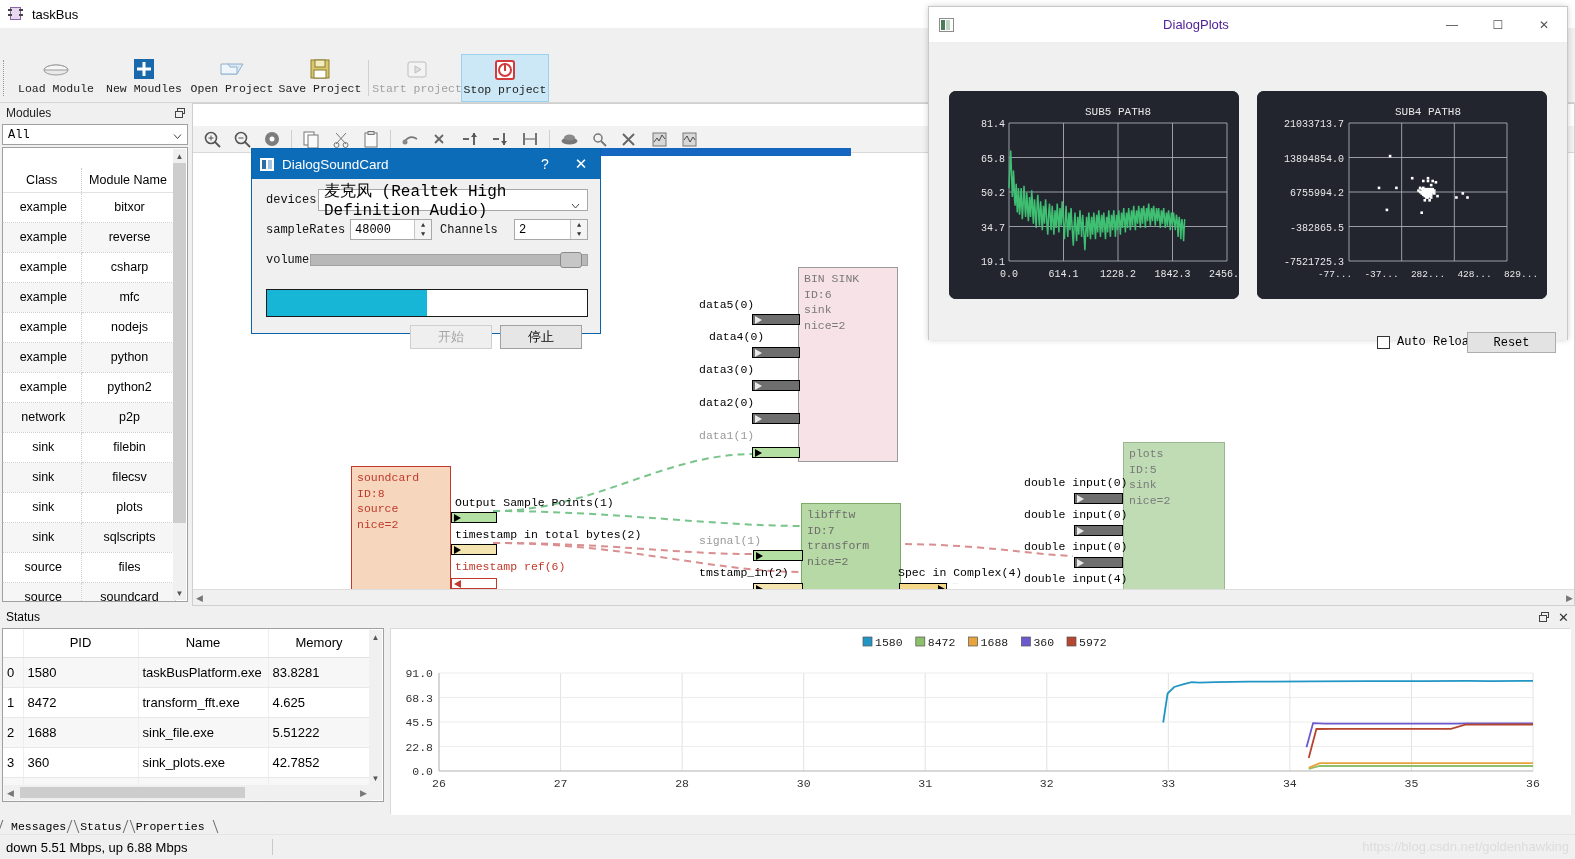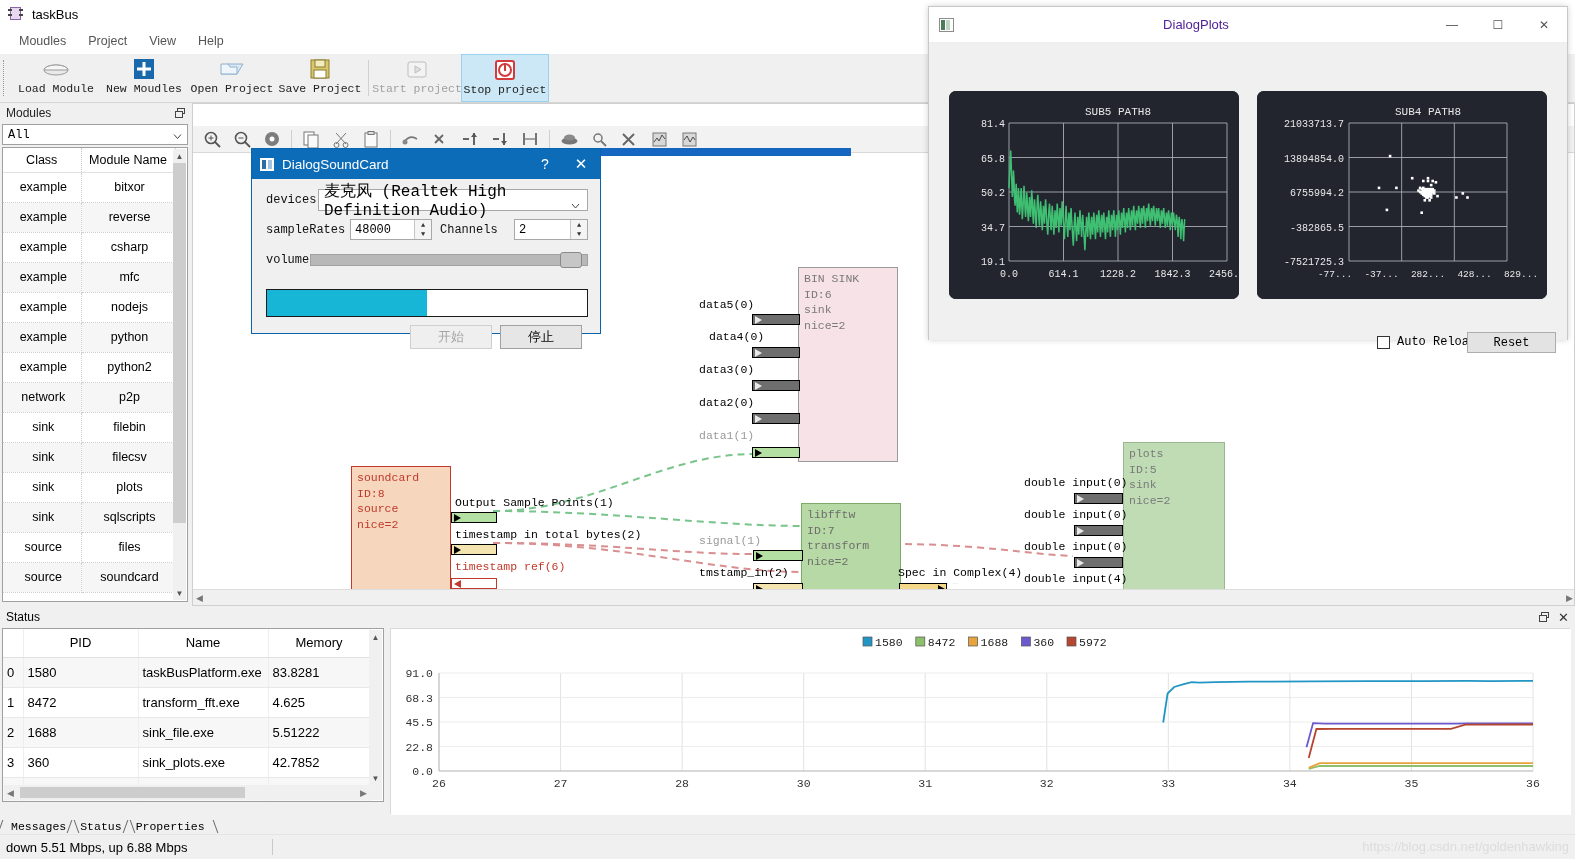--- a/index.html
+++ b/index.html
@@ -39,21 +39,21 @@
   #modules-head { height:20px; display:flex; align-items:center; justify-content:space-between; padding:0 4px 0 6px; font-size:12px; color:#222; }
   #modules-head .float-btn { width:11px; height:11px; position:relative; }
   #modules-head .float-btn i { position:absolute; border:1px solid #444; }
   #modules-head .float-btn i:nth-child(1){ left:2px; top:0; width:8px; height:6px; }
   #modules-head .float-btn i:nth-child(2){ left:0; top:3px; width:8px; height:7px; background:#f0f0f0; }
 
   #modules-combo { position:absolute; left:2px; top:21px; width:186px; height:21px; background:#fff; border:1px solid #a0a0a0; display:flex; align-items:center; padding-left:5px; font-family:"Liberation Mono", monospace; font-size:12px; }
   #modules-combo .arrow { position:absolute; right:6px; top:6px; width:8px; height:8px; }
 
   #modules-table { position:absolute; left:2px; top:44px; width:186px; height:455px; background:#fff; border:1px solid #a0a0a0; overflow:hidden; }
-  #modules-table table { border-collapse:collapse; width:172px; table-layout:fixed; }
+  #modules-table table { border-collapse:collapse; width:172px; table-layout:fixed;margin-top:20px; }
   #modules-table th { height:24px; font-weight:normal; font-size:12.5px; background:#fff; border-bottom:1px solid #e2e2e2; border-right:1px dotted #c8c8c8; color:#000; }
   #modules-table td { height:30px; font-size:12.5px; padding-left:4px; border-bottom:1px dotted #cfcfcf; border-right:1px dotted #cfcfcf; white-space:nowrap; overflow:hidden;text-align:center; }
   #modules-table tr:nth-child(even) td { background:#f6f6f6; }
   #modules-table col.c1 { width:78px; }
   #modules-table col.c2 { width:94px; }
   .vscroll { position:absolute; right:1px; top:1px; width:13px; bottom:1px; background:#f0f0f0; }
   .vscroll .thumb { position:absolute; left:0; width:13px; background:#cdcdcd; }
   .vscroll .up, .vscroll .dn { position:absolute; left:0; width:13px; height:14px; display:flex; align-items:center; justify-content:center; font-size:8px; color:#555; }
   .vscroll .up { top:0; } .vscroll .dn { bottom:0; }
 
@@ -152,26 +152,20 @@
     <span class="tb-icon">
       <i class="a"></i>
         <i class="b"></i>
         <i class="c"></i>
         <i class="d"></i>
         <i class="e"></i>
     </span>
     <span id="title-text">taskBus</span>
   </div>
 
-  <div id="menubar">
-    <div class="mi">Moudles</div>
-    <div class="mi">Project</div>
-    <div class="mi">View</div>
-    <div class="mi">Help</div>
-  </div>
 
   <div id="toolbar">
     <div class="tb-grip"></div>
 
     <div class="tb-btn">
       <span class="ic">
         <svg width="30" height="22" viewBox="0 0 30 22">
             <ellipse cx="15" cy="12" rx="12" ry="5" fill="#e9e9e9" stroke="#9a9a9a"></ellipse>
             <path d="M3 12 a12 5 0 0 1 24 0 z" fill="#f6f6f6" stroke="#9a9a9a"></path>
           </svg>

